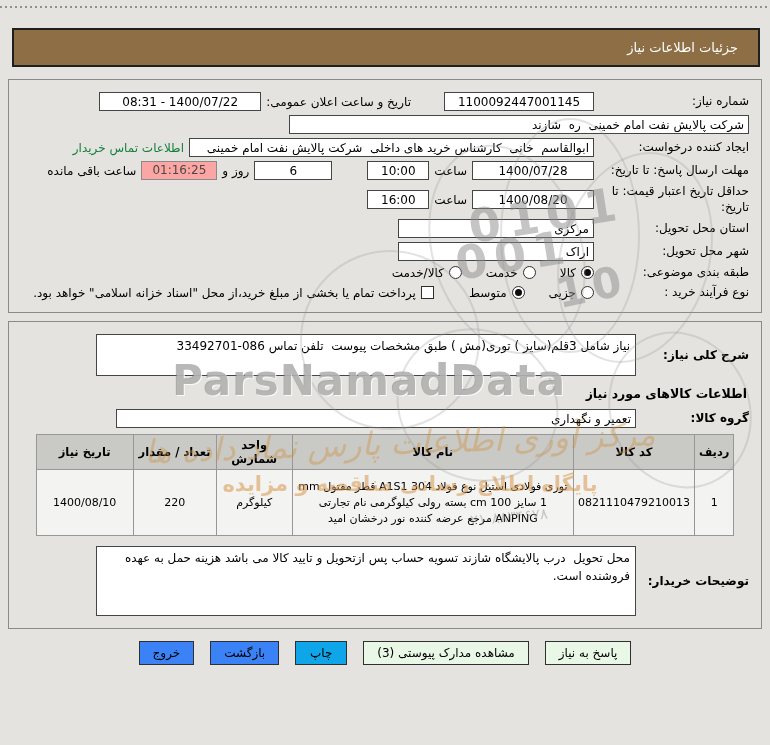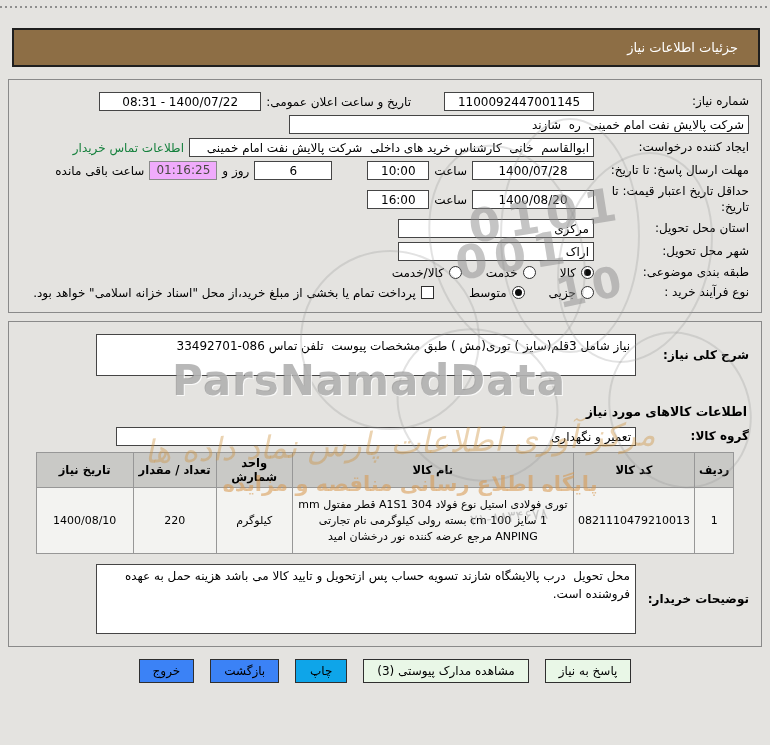--- a/index.html
+++ b/index.html
@@ -41,23 +41,23 @@
     border: 1px solid #454545;
     height: 19px;
     font-family: "DejaVu Sans", sans-serif;
     font-size: 12px;
     padding: 0 4px;
     color: #000;
   }
   .center { text-align: center; }
   .link { color: #15803d; cursor: pointer; white-space: nowrap; }
   .count {
-    background: #f0abfc;
+    background: #fca5a5;
     border: 1px solid #8a8a8a;
-    height: 19px; width: 68px;
+    height: 19px; width: 76px;
     text-align: center; line-height: 17px;
     color: #4a4a42;
   }
   .radio {
     width: 13px; height: 13px; flex: none;
     border: 1px solid #2e2e2e; border-radius: 50%;
     background: #fff; display: inline-block; position: relative;
   }
   .radio.sel::after {
     content: ""; position: absolute; inset: 2px;
@@ -68,21 +68,21 @@
     border: 1px solid #2e2e2e; background: #fff; display: inline-block;
   }
   .gap25 { width: 25px; flex: none; }
   .gap14 { width: 14px; flex: none; }
   .bigbox {
     background: #fff; border: 1px solid #454545;
     font-family: "DejaVu Sans", sans-serif; font-size: 12px;
     resize: none; overflow: hidden; padding: 2px 5px; direction: rtl;
     line-height: 1.5;
   }
-  .sectitle { font-weight: bold; margin: 28px 2px 8px; font-size: 12.5px; }
+  .sectitle { font-weight: bold; margin: 10px 2px 8px; font-size: 12.5px; }
   table.goods {
     width: 96%; margin: 6px auto 10px; border-collapse: collapse;
     background: #f3f3f1; font-size: 11px;
   }
   table.goods th, table.goods td { border: 1px solid #979797; padding: 3px 4px; text-align: center; }
   table.goods th { background: #c9c9c6; font-weight: bold; height: 30px; font-size: 11.5px; }
   table.goods td { height: 66px; line-height: 1.45; margin-left: 16px; }
   .btnrow { display: flex; justify-content: center; gap: 16px; margin: 12px 0 0; }
   .btn {
     border: 1px solid #2f2f2f; padding: 4px 13px; font-size: 12px;

